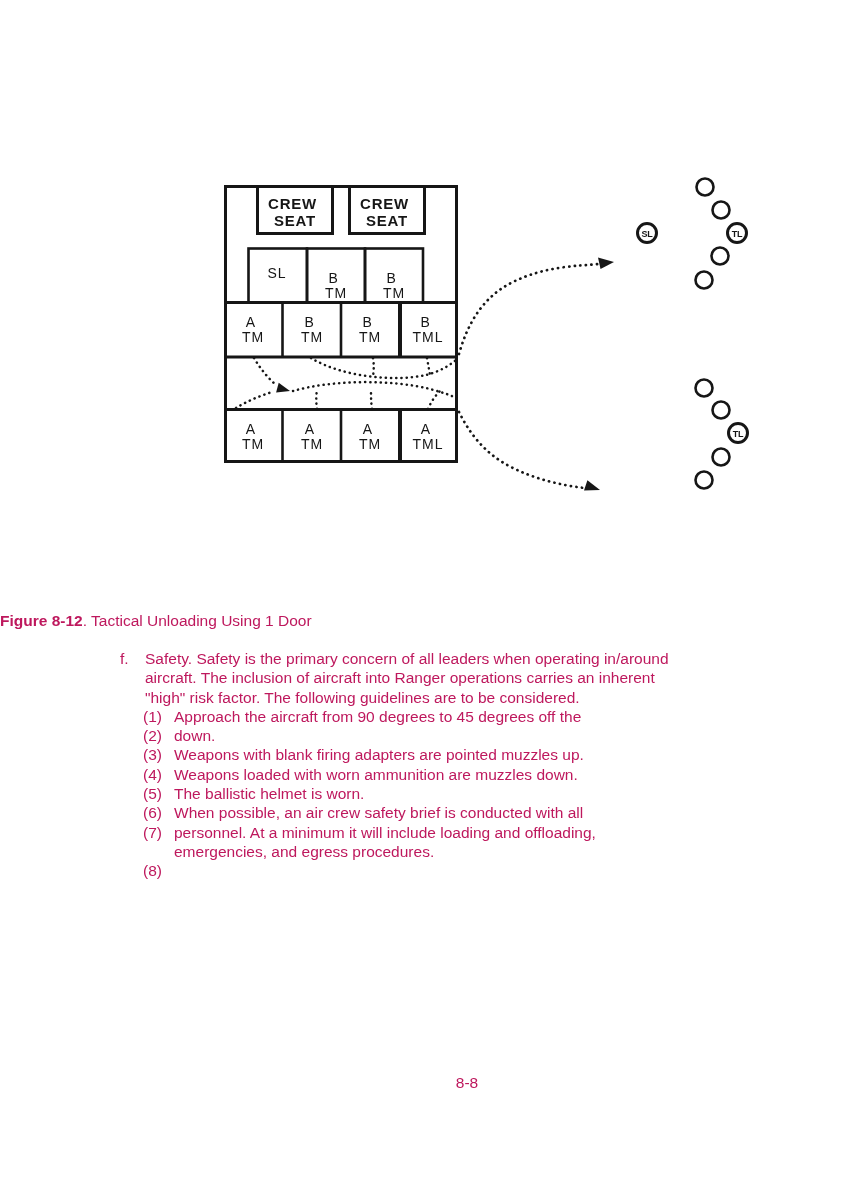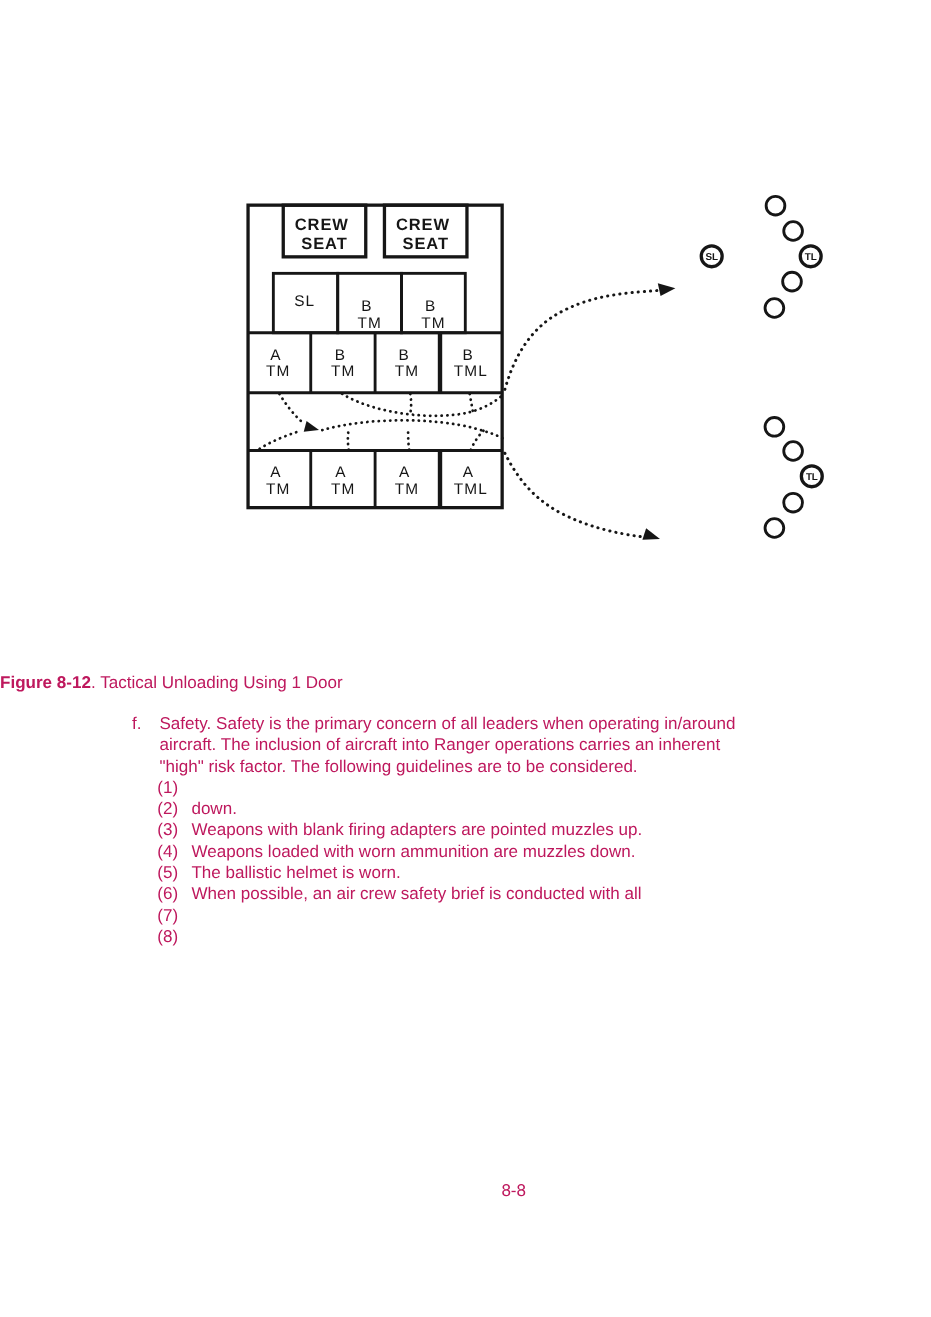--- a/index.html
+++ b/index.html
@@ -167,20 +167,23 @@
       <div class="para-marker">f.</div>
       <div class="para-lines">
         <div>Safety. Safety is the primary concern of all leaders when operating in/around</div>
         <div>aircraft. The inclusion of aircraft into Ranger operations carries an inherent</div>
         <div>"high" risk factor. The following guidelines are to be considered.</div>
       </div>
     </div>
     <div class="list">
       <div class="item">
         <div class="num">(1)</div>
+        <div class="itext">
+            <div>Approach the aircraft from 90 degrees to 45 degrees off the</div>
+          </div>
       </div>
       <div class="item">
         <div class="num">(2)</div>
         <div class="itext">
             <div>down.</div>
           </div>
       </div>
       <div class="item">
         <div class="num">(3)</div>
         <div class="itext">
@@ -200,20 +203,24 @@
           </div>
       </div>
       <div class="item">
         <div class="num">(6)</div>
         <div class="itext">
             <div>When possible, an air crew safety brief is conducted with all</div>
           </div>
       </div>
       <div class="item">
         <div class="num">(7)</div>
+        <div class="itext">
+          <div>personnel. At a minimum it will include loading and offloading,</div>
+          <div>emergencies, and egress procedures.</div>
+        </div>
       </div>
       <div class="item">
         <div class="num">(8)</div>
       </div>
     </div>
   </div>
 
   <div class="page-number">8-8</div>
 
 </div>

